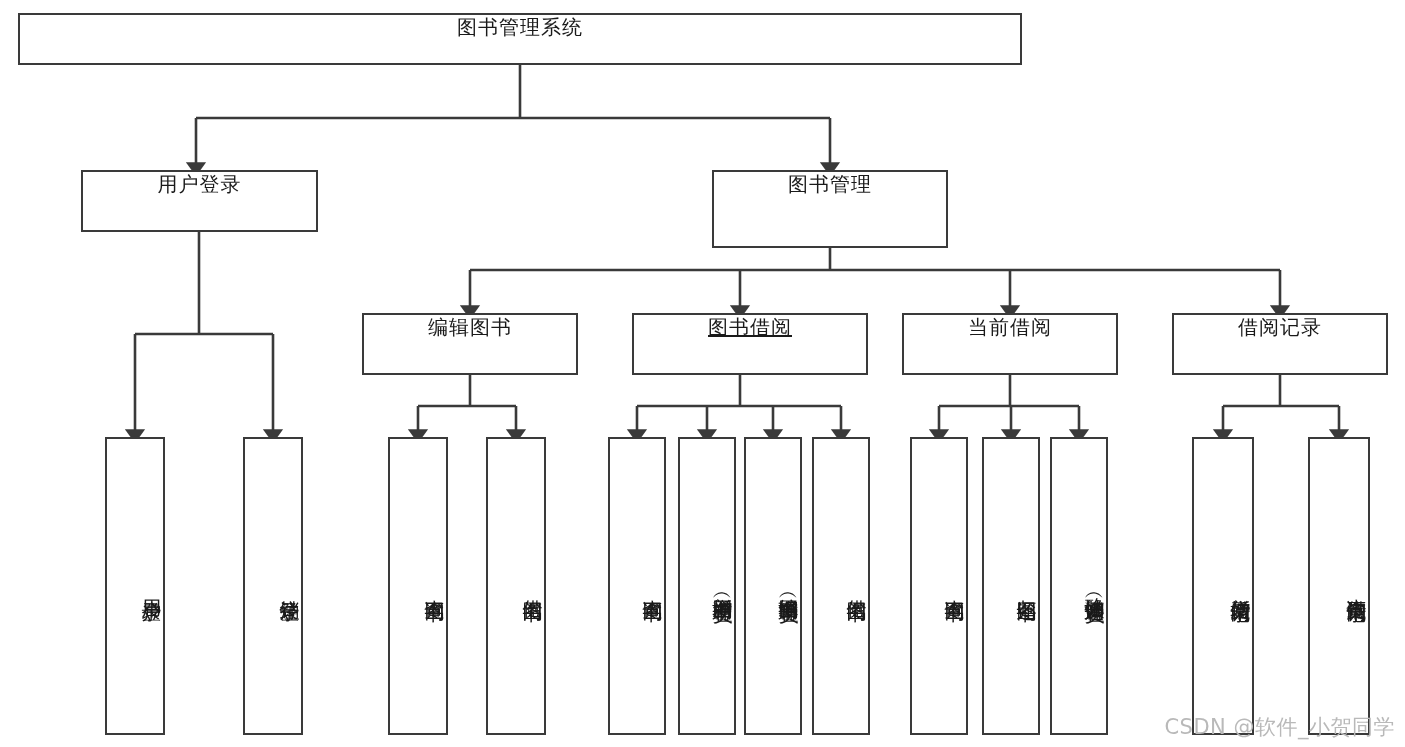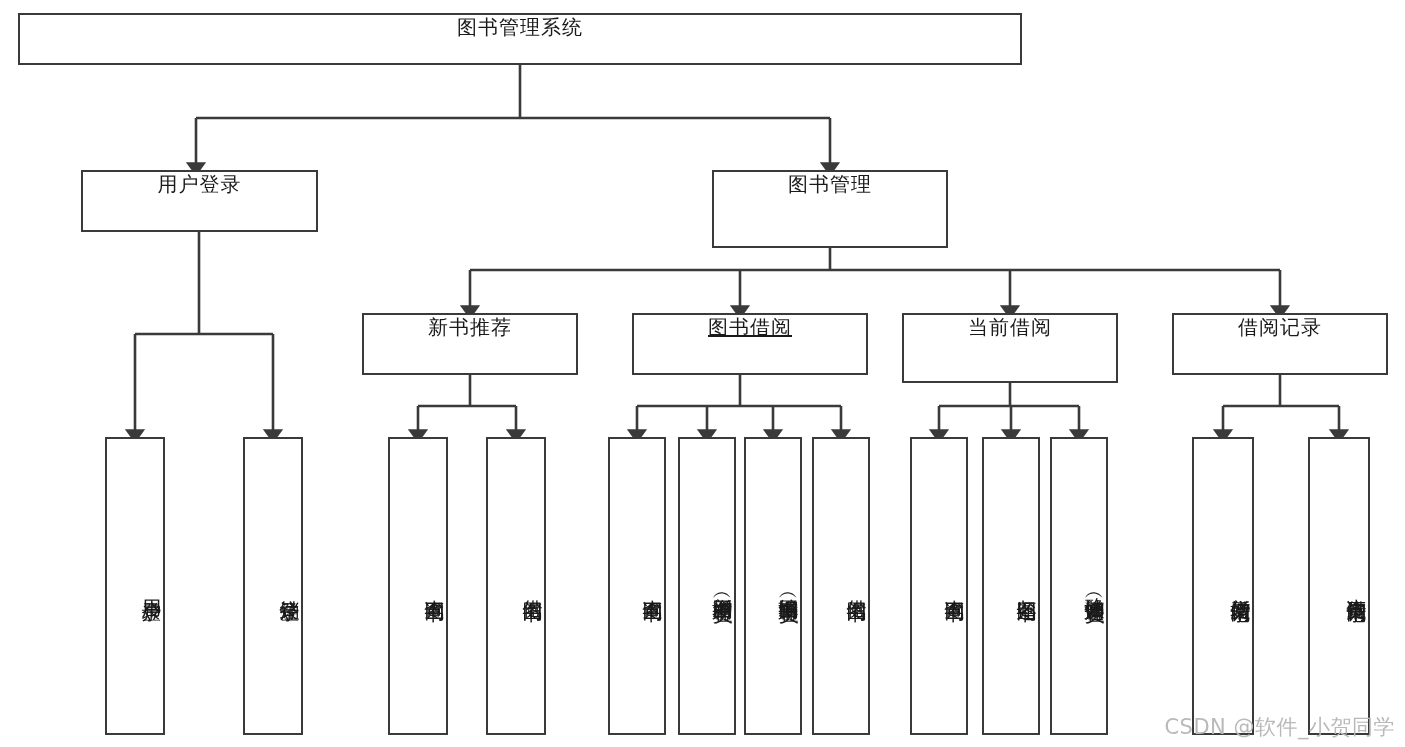--- a/index.html
+++ b/index.html
@@ -133,26 +133,26 @@
   </div>
 
   <div class="node horizontal" style="left:81px; top:170px; width:237px; height:62px;">
     <span class="node-label">用户登录</span>
   </div>
   <div class="node horizontal" style="left:712px; top:170px; width:236px; height:78px;">
     <span class="node-label">图书管理</span>
   </div>
 
   <div class="node horizontal" style="left:362px; top:313px; width:216px; height:62px;">
-    <span class="node-label">新书推荐</span>
+    <span class="node-label">编辑图书</span>
   </div>
   <div class="node horizontal" style="left:632px; top:313px; width:236px; height:62px;text-decoration:underline;">
     <span class="node-label">图书借阅</span>
   </div>
-  <div class="node horizontal" style="left:902px; top:313px; width:216px; height:70px;">
+  <div class="node horizontal" style="left:902px; top:313px; width:216px; height:62px;">
     <span class="node-label">当前借阅</span>
   </div>
   <div class="node horizontal" style="left:1172px; top:313px; width:216px; height:62px;">
     <span class="node-label">借阅记录</span>
   </div>
 
   <div class="node vertical" style="left:105px; top:437px; width:60px; height:298px;">
     <span class="node-label">用户登录</span>
   </div>
   <div class="node vertical" style="left:243px; top:437px; width:60px; height:298px;">

